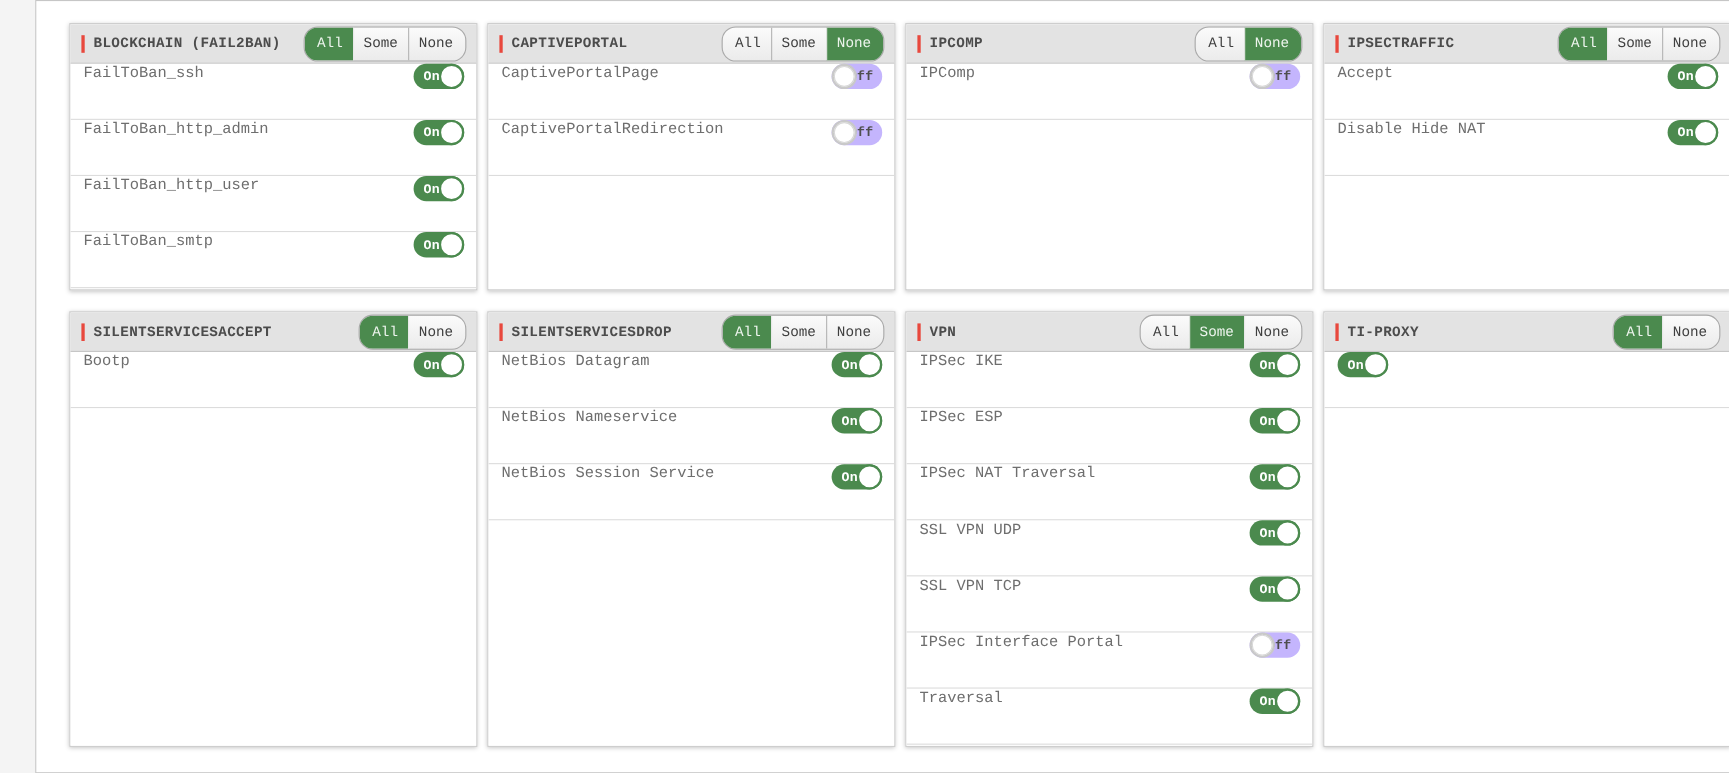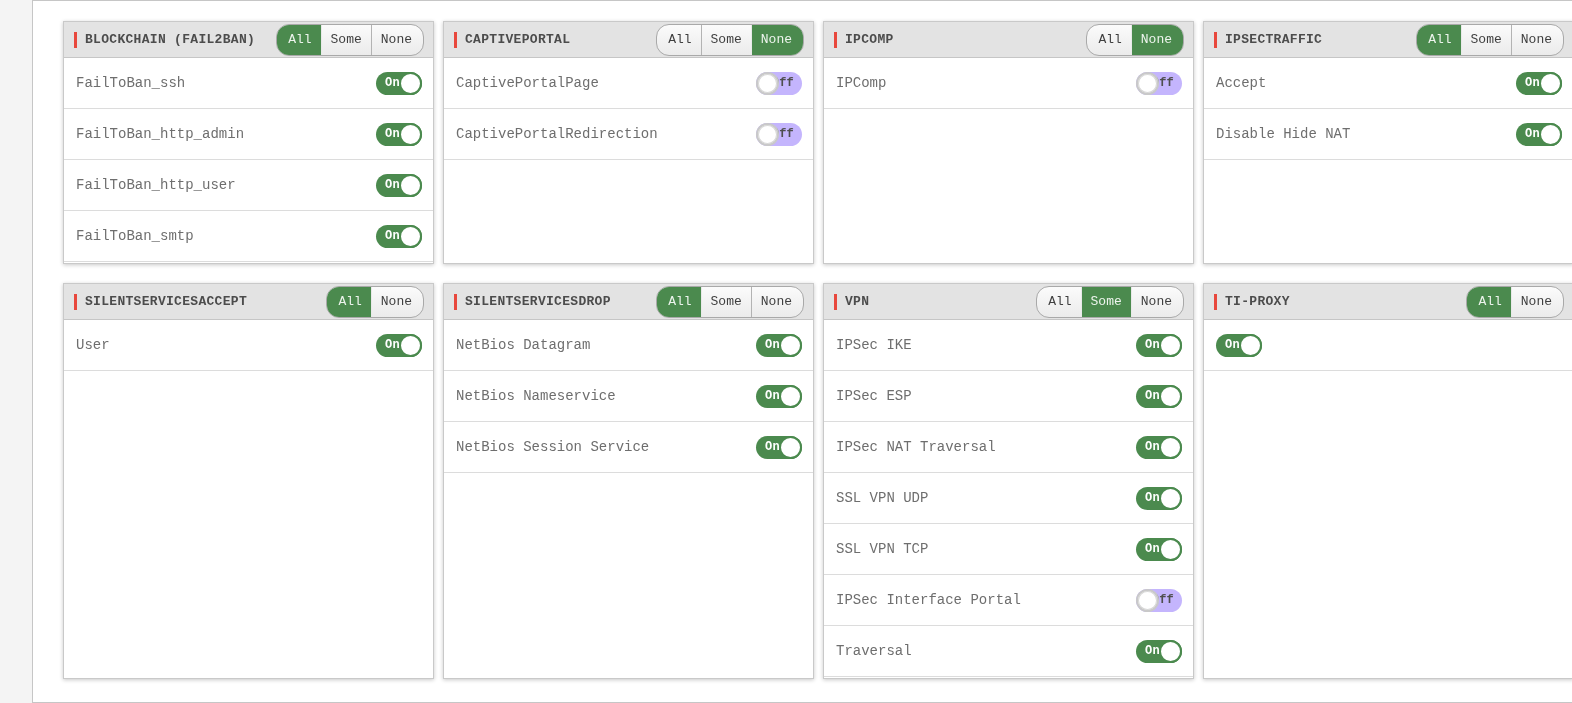--- a/index.html
+++ b/index.html
@@ -55,21 +55,21 @@
   .seg-opt:last-child  { padding-right:11px; }
   .seg-opt.selected {
     background:#4b8a4e; color:#edf4ed;
     border-left-color:#e9e9e9;
   }
   .seg-opt.selected + .seg-opt { border-left-color:#e9e9e9; }
   .panel-body { flex:1; display:flex; flex-direction:column; background:#fff; }
   .row {
     flex:0 0 51px; min-height:51px;
     border-bottom:1px solid #dcdcdc;
-    display:flex; align-items:center; justify-content:space-between;
+    display:flex; align-items:flex-start; justify-content:space-between;
     padding:0 11px 0 12px; gap:10px;
   }
   .label { font-size:14px; color:#6e6e6e; line-height:1.35; }
   .toggle {
     position:relative; width:46px; height:23px;
     border-radius:12px; flex:0 0 auto; cursor:pointer;
   }
   .toggle.on  { background:#4b8a4e; }
   .toggle.off { background:#c4b5fd; }
   .knob {
@@ -208,21 +208,21 @@
         <div class="panel-header">
           <span class="accent"></span>
           <h2 class="title">SILENTSERVICESACCEPT</h2>
           <div class="seg">
             <span class="seg-opt selected">All</span>
             <span class="seg-opt">None</span>
           </div>
         </div>
         <div class="panel-body">
           <div class="row">
-            <span class="label">User</span>
+            <span class="label">Bootp</span>
             <div class="toggle on">
               <span class="state">On</span>
               <span class="knob"></span>
             </div>
           </div>
         </div>
       </section>
       <section class="panel">
         <div class="panel-header">
           <span class="accent"></span>

